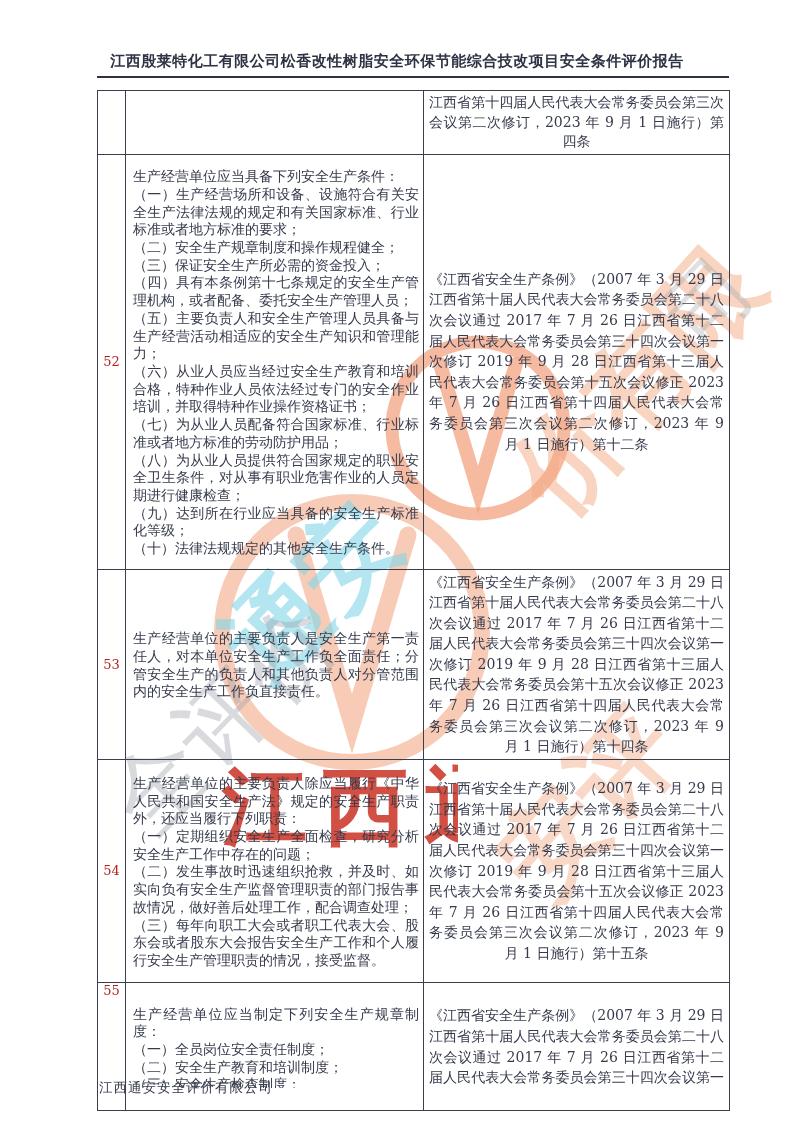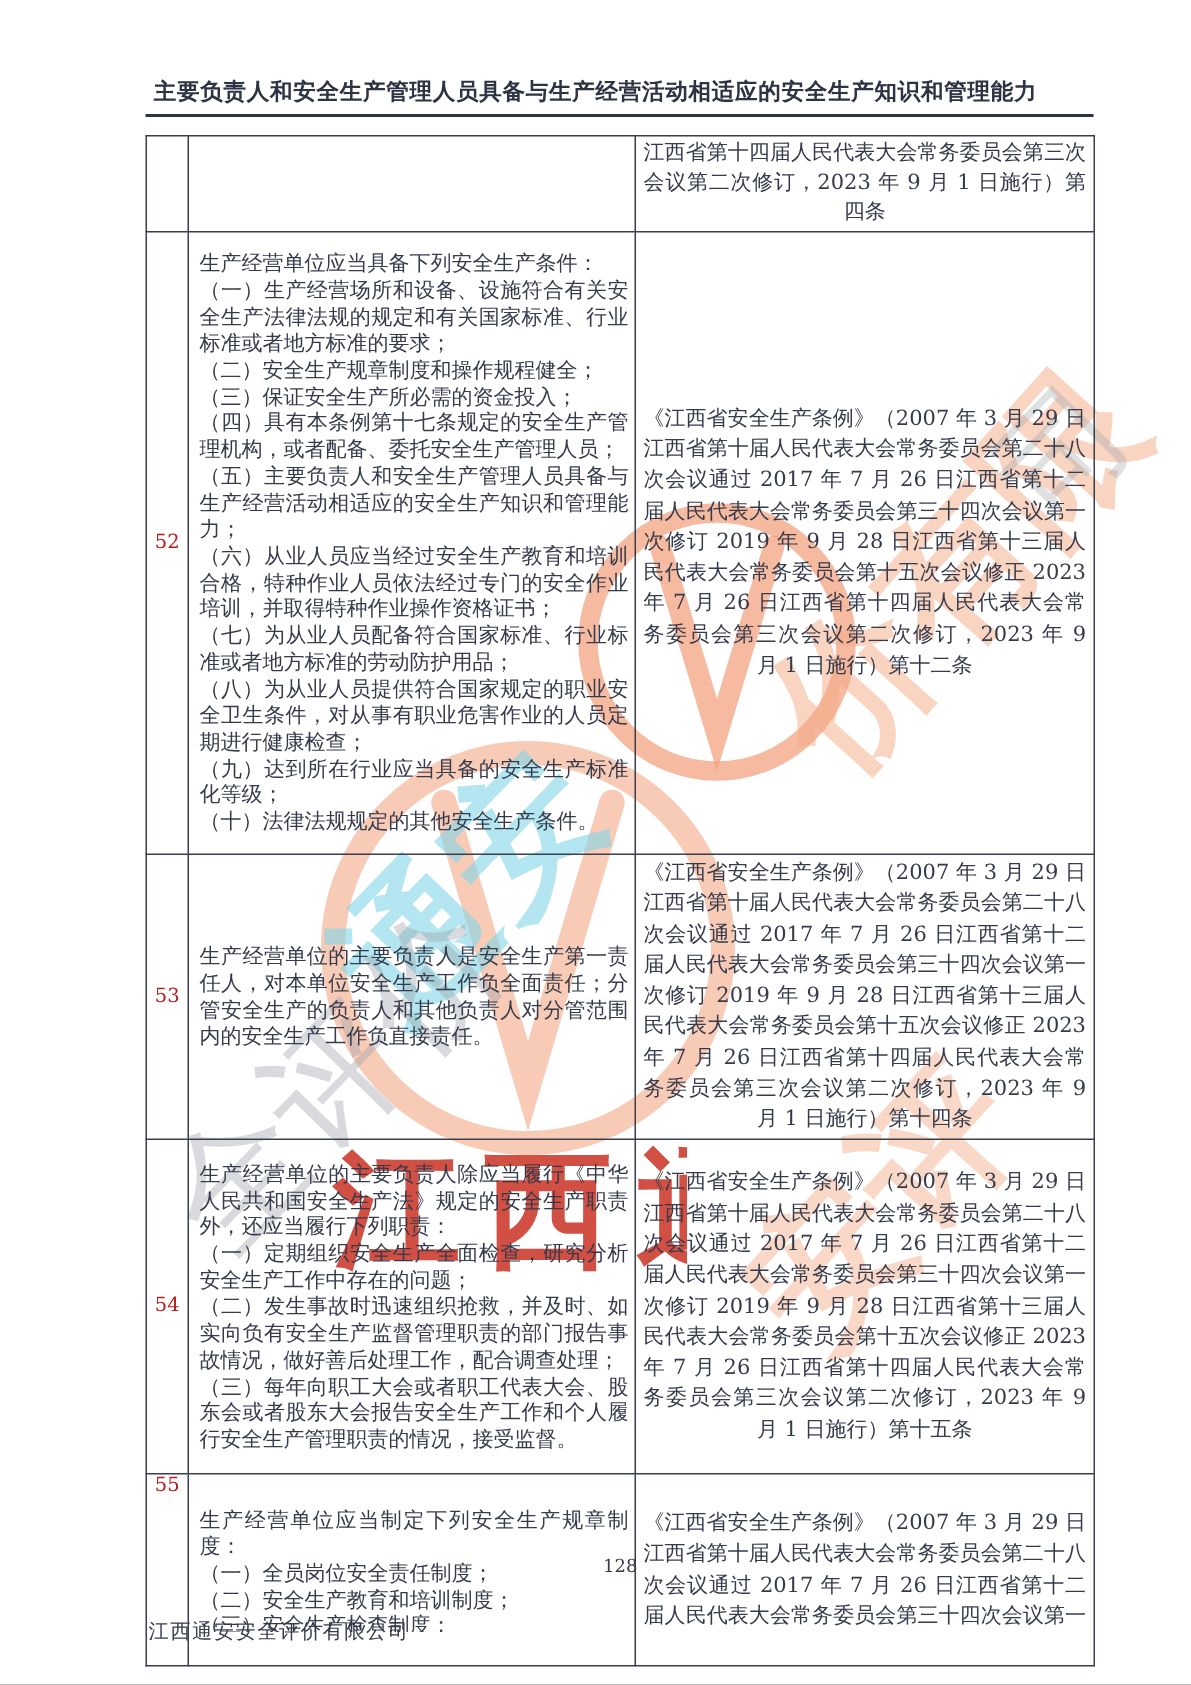--- a/index.html
+++ b/index.html
@@ -124,21 +124,21 @@
     <text transform="translate(150,840) rotate(-46)" font-size="92" fill="#9aa0a8" opacity="0.38">全评价</text>
     <text transform="translate(700,350) rotate(-46)" font-size="82" fill="#9aa0a8" opacity="0.32">司</text>
 
     <g clip-path="url(#redclip)">
       <text x="222" y="836" font-size="85" font-weight="bold" fill="#c9291a" opacity="0.82" letter-spacing="16">江西通</text>
     </g>
   </svg>
 
   <div class="content-layer">
 
-    <div class="doc-title">主要负责人和安全生产管理人员具备与生产经营活动相适应的安全生产知识和管理能力</div>
+    <div class="doc-title">江西殷莱特化工有限公司松香改性树脂安全环保节能综合技改项目安全条件评价报告</div>
     <div class="title-rule"></div>
 
     <table class="law-table">
       <colgroup>
           <col class="c-num">
           <col class="c-text">
           <col class="c-basis">
         </colgroup>
       <tbody>
         <tr class="r0">
@@ -184,17 +184,16 @@
           </td>
           <td class="basis-cell">
             <div class="clip">《江西省安全生产条例》（2007 年 3 月 29 日江西省第十届人民代表大会常务委员会第二十八次会议通过 2017 年 7 月 26 日江西省第十二届人民代表大会常务委员会第三十四次会议第一次修订 2019 年 9 月 28 日江西省第十三届人民代表大会</div>
           </td>
         </tr>
       </tbody>
     </table>
 
     <div class="footer">
       <span class="f-left">江西通安安全评价有限公司</span>
-      <span class="f-page">128</span>
     </div>
   </div>
 
 </div>
 
 </body></html>

